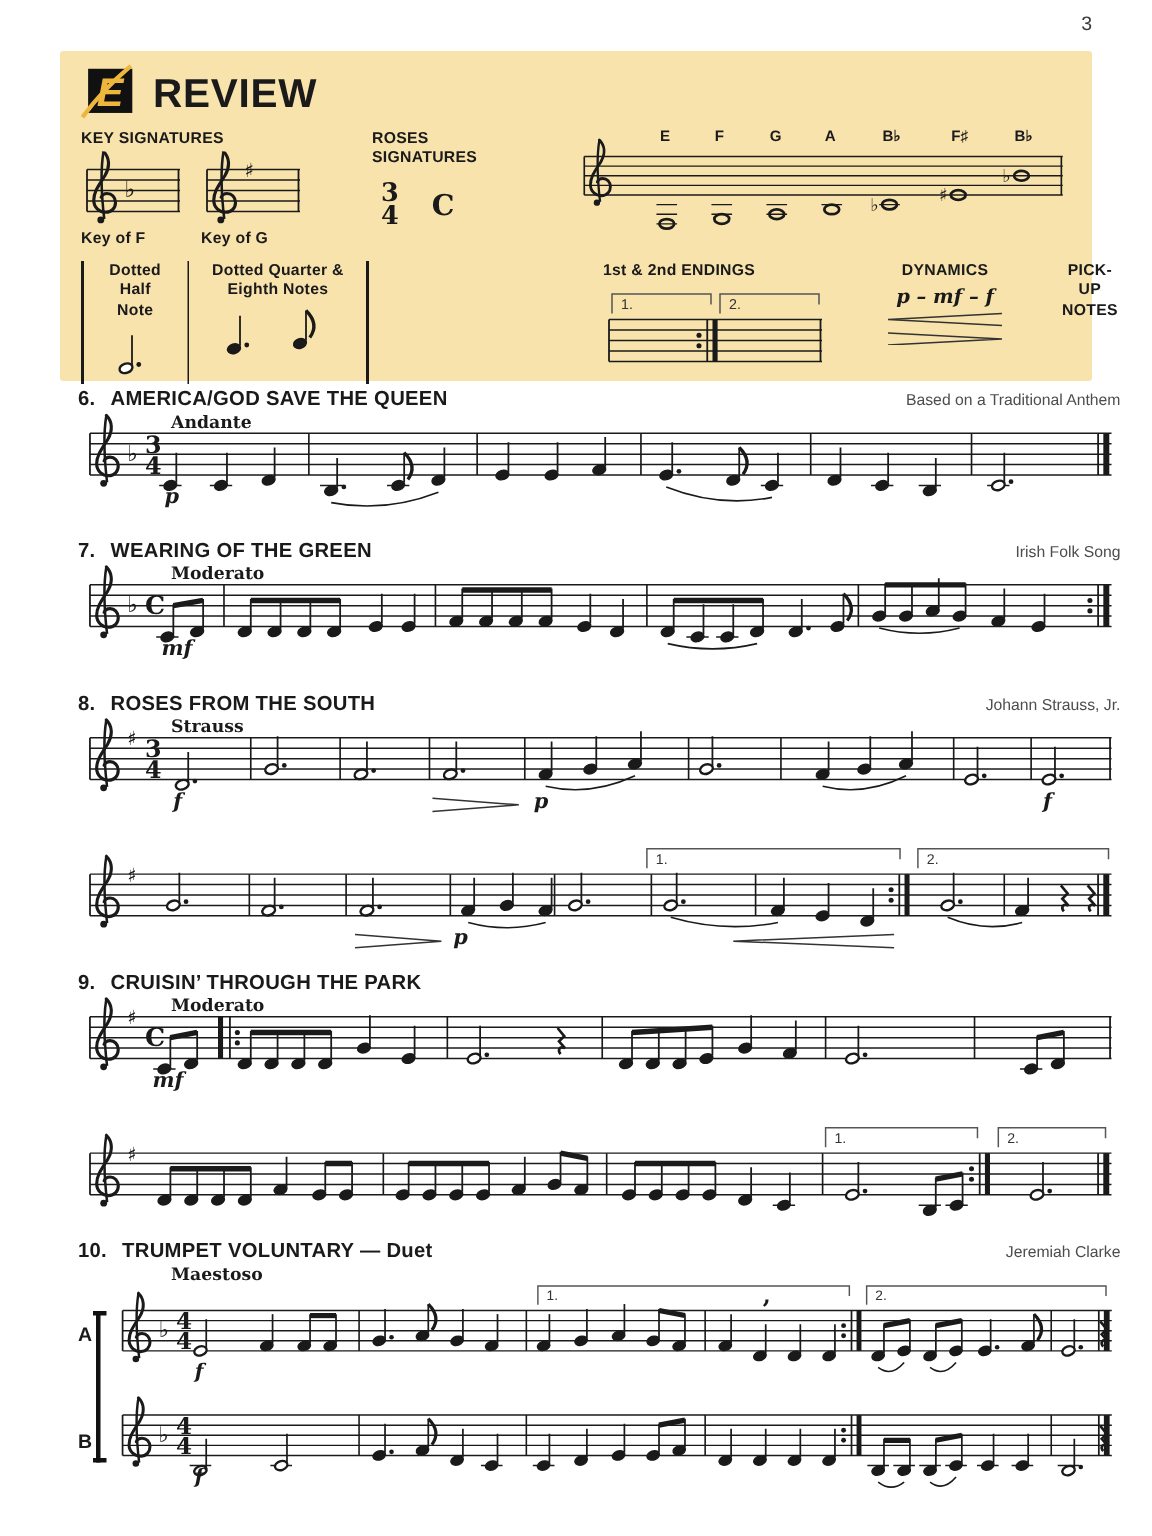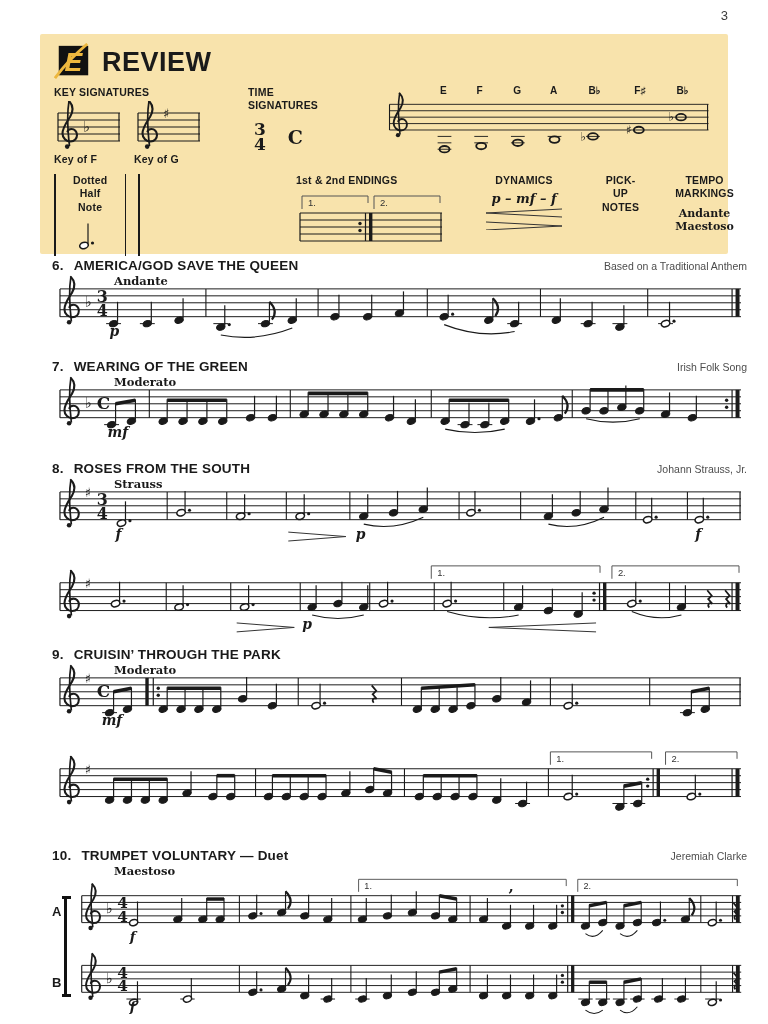--- a/index.html
+++ b/index.html
@@ -90,21 +90,21 @@
               <path d="M 15 0 C 13 12 13.5 28 15.5 45" stroke="#1a1a1a" fill="none" stroke-width="1.7"></path>
               <circle cx="13.2" cy="45.6" r="2.3" fill="#1a1a1a"></circle>
               <text x="29" y="17" fill="#1a1a1a" font-size="13" font-family="DejaVu Sans, sans-serif" font-weight="bold" font-style="normal">♯</text>
               <line x1="65" y1="12" x2="65" y2="40" stroke="#1a1a1a" stroke-width="1.2"></line>
             </svg>
           <div class="lbl">Key of G</div>
         </div>
       </div>
     </div>
     <div>
-      <div class="lbl">TIME SIGNATURES</div>
+      <div class="lbl">ROSES SIGNATURES</div>
       <div class="timesig-body">
         <div class="ts-stack">
           <div>3</div>
           <div>4</div>
         </div>
         <div class="ts-c">C</div>
       </div>
     </div>
     <div>
       <svg class="sys" width="330" viewBox="0 0 360 80">
@@ -153,20 +153,31 @@
       <div class="vdiv"></div>
       <div class="dg-col">
         <div class="lbl"><span>Dotted</span><br><span>Half Note</span></div>
         <svg class="sys" width="40" viewBox="0 0 40 38">
             <ellipse cx="14" cy="27.5" rx="4.4" ry="3.1" transform="rotate(-18 14 27.5)" fill="#fff" stroke="#1a1a1a" stroke-width="1.6"></ellipse>
             <line x1="18" y1="25.5" x2="18" y2="5.5" stroke="#1a1a1a" stroke-width="1.2"></line>
             <circle cx="22.5" cy="25" r="1.6" fill="#1a1a1a"></circle>
           </svg>
       </div>
       <div class="vdiv"></div>
+      <div class="dg-col">
+        <div class="lbl"><span>Dotted Quarter &amp;</span><br><span>Eighth Notes</span></div>
+        <svg class="sys" width="90" viewBox="0 0 90 38">
+            <ellipse cx="16" cy="27.5" rx="4.4" ry="3.1" transform="rotate(-18 16 27.5)" fill="#1a1a1a" stroke="#1a1a1a" stroke-width="1"></ellipse>
+            <line x1="20" y1="25.5" x2="20" y2="5.5" stroke="#1a1a1a" stroke-width="1.2"></line>
+            <circle cx="24.5" cy="25" r="1.6" fill="#1a1a1a"></circle>
+            <ellipse cx="60" cy="24" rx="4.4" ry="3.1" transform="rotate(-18 60 24)" fill="#1a1a1a" stroke="#1a1a1a" stroke-width="1"></ellipse>
+            <line x1="64" y1="22" x2="64" y2="2" stroke="#1a1a1a" stroke-width="1.2"></line>
+            <path d="M 64 2 C 70 8 71 14 66.5 20" stroke="#1a1a1a" fill="none" stroke-width="2.2"></path>
+          </svg>
+      </div>
       <div class="vdiv"></div>
     </div>
     <div class="center" style="margin-left:120px">
       <div class="lbl" style="text-align:left">1st &amp; 2nd ENDINGS</div>
       <svg class="sys" width="150" viewBox="0 0 150 56">
           <line x1="4" y1="26" x2="146" y2="26" stroke="#1a1a1a" stroke-width="1"></line>
           <line x1="4" y1="33" x2="146" y2="33" stroke="#1a1a1a" stroke-width="1"></line>
           <line x1="4" y1="40" x2="146" y2="40" stroke="#1a1a1a" stroke-width="1"></line>
           <line x1="4" y1="47" x2="146" y2="47" stroke="#1a1a1a" stroke-width="1"></line>
           <line x1="4" y1="54" x2="146" y2="54" stroke="#1a1a1a" stroke-width="1"></line>
@@ -668,21 +679,21 @@
         <line x1="576" y1="51.5" x2="594" y2="48" stroke="#1a1a1a" stroke-width="3.6"></line>
         <circle cx="600" cy="44.5" r="1.7" fill="#1a1a1a"></circle>
         <circle cx="600" cy="51.5" r="1.7" fill="#1a1a1a"></circle>
         <line x1="605.5" y1="34" x2="605.5" y2="62" stroke="#1a1a1a" stroke-width="1.2"></line>
         <rect x="609" y="34" width="3.4" height="28" fill="#1a1a1a"></rect>
         <line x1="685" y1="34" x2="685" y2="62" stroke="#1a1a1a" stroke-width="1.2"></line>
         <rect x="688.5" y="34" width="4" height="28" fill="#1a1a1a"></rect>
       </svg>
   </div>
 
-  <div style="margin-top:22px">
+  <div style="margin-top:0">
     <div class="ex-head">
       <div class="ex-title"><span class="ex-num">10.</span><span>TRUMPET VOLUNTARY — Duet</span></div>
       <div class="attr">Jeremiah Clarke</div>
     </div>
     <div class="tempo">Maestoso</div>
     <div class="duet">
       <div class="bracket"></div>
       <div class="bhook" style="top:33px"></div>
       <div class="bhook" style="top:131px"></div>
       <div class="plabel" style="top:41px">A</div>

